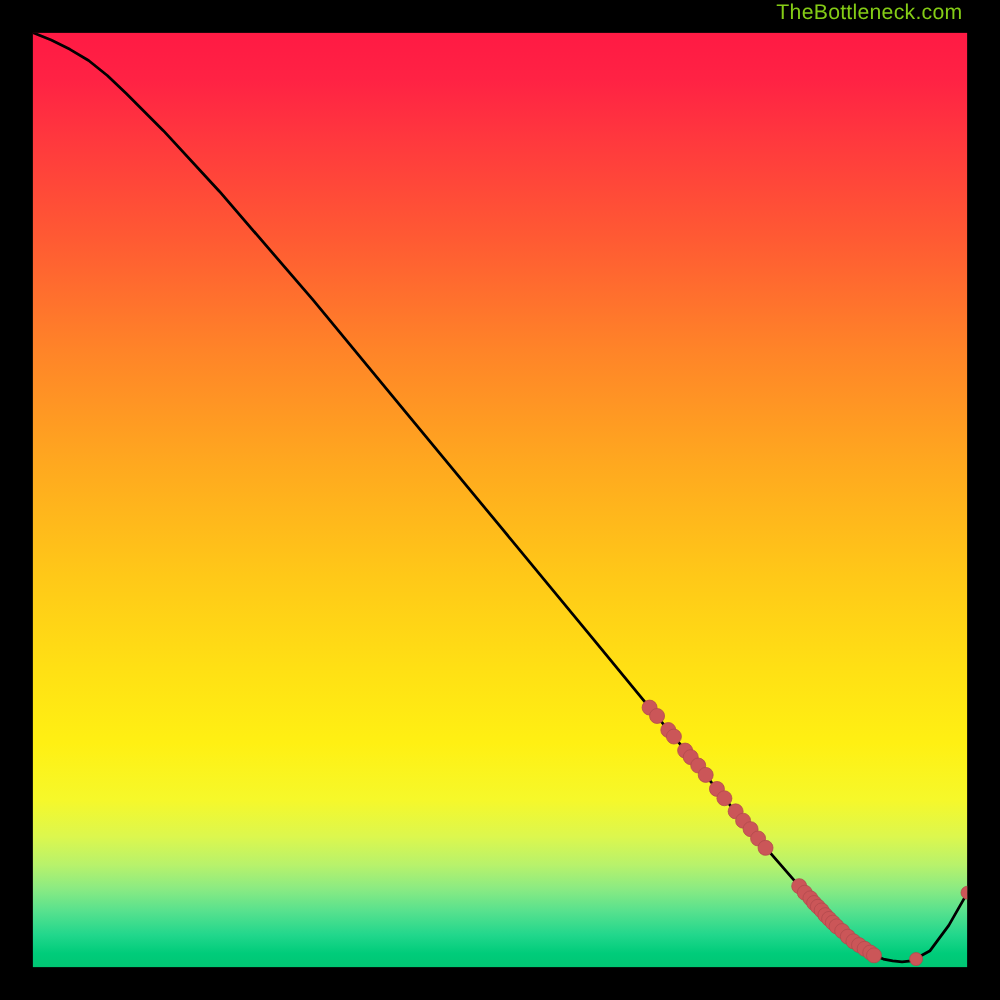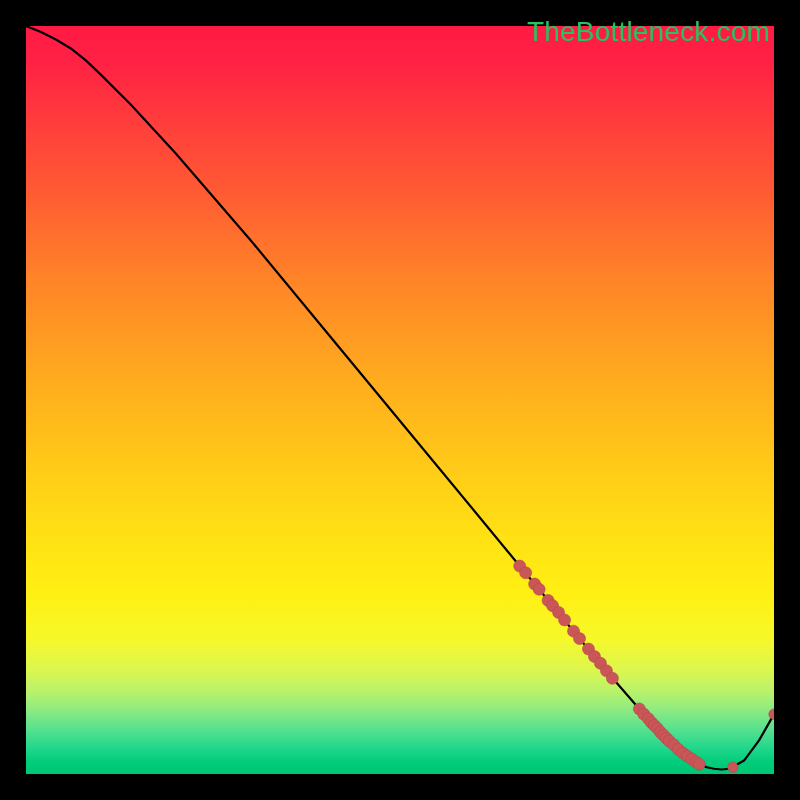--- a/index.html
+++ b/index.html
@@ -14,25 +14,25 @@
     position: absolute;
     left: 26px;
     top: 26px;
     width: 748px;
     height: 748px;
     overflow: hidden;
   }
   
   .attr {
     position: absolute;
-    top: 16px;
+    top: 0;
     right: 30px;
     font-family: Arial, Helvetica, sans-serif;
-    font-size: 28px;
-    color: #22c55e;
+    font-size: 17px;
+    color: #84cc16;
     font-weight: 400;
     letter-spacing: 0.2px;
   }
   svg { display: block; }
 </style>
 </head>
 <body>
 
 <div class="stage">
   <div class="plot">

